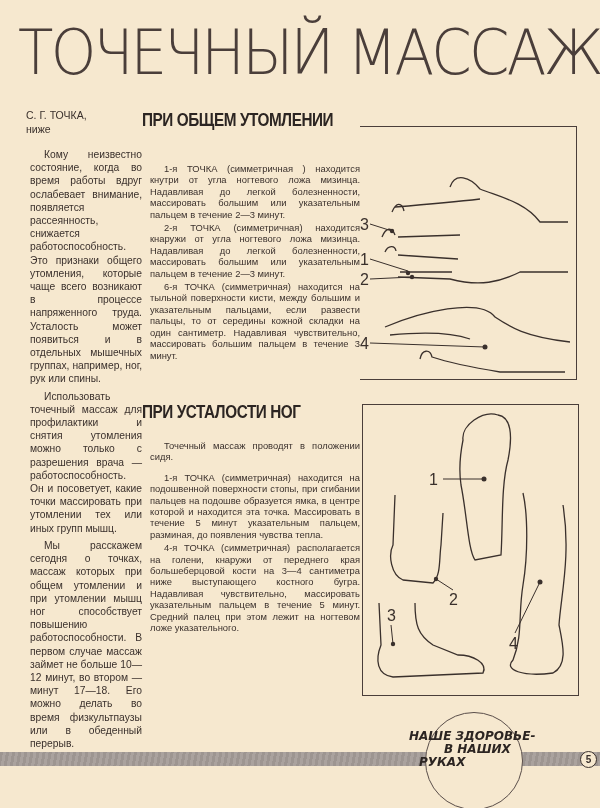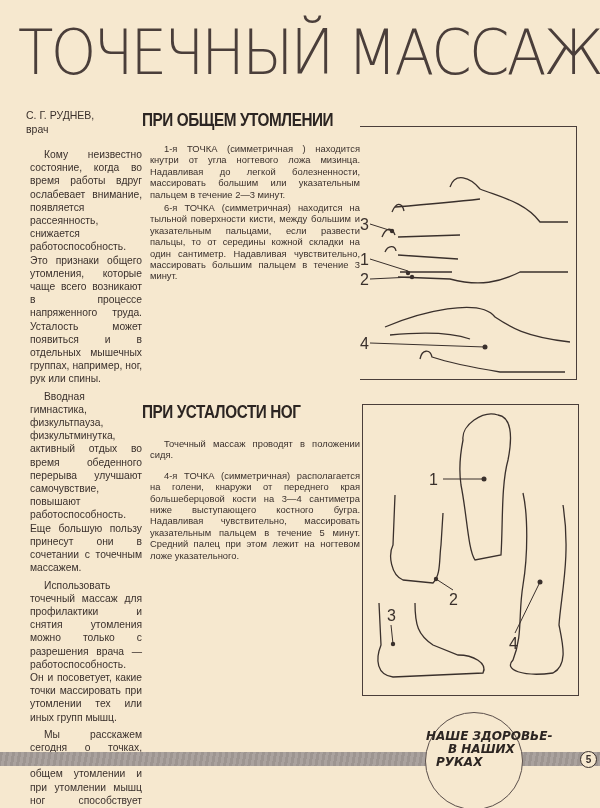--- a/index.html
+++ b/index.html
@@ -2,48 +2,48 @@
 <html><head>
 <meta charset="utf-8">
 <style>
   html,body{margin:0;padding:0;}
   body{width:600px;height:808px;background:#f6e8cf;position:relative;overflow:hidden;font-family:"Liberation Sans",sans-serif;color:#3a302c;}
   .title{position:absolute;left:18px;top:18px;width:570px;font-family:"DejaVu Sans",sans-serif;font-weight:200;font-size:63px;letter-spacing:-3px;line-height:70px;color:#4a3e3a;white-space:nowrap;transform:scaleX(0.92);transform-origin:left top;}
   .author{position:absolute;left:26px;top:108px;font-size:10.5px;line-height:14px;}
   .left-col{position:absolute;left:26px;top:148px;width:116px;font-size:10.3px;line-height:13.2px;text-align:justify;}
   .left-col p{margin:0 0 4px 4px;text-indent:14px;}
   .section-h{position:absolute;font-weight:bold;font-size:18px;letter-spacing:-0.5px;color:#2c2522;transform:scaleX(0.85);transform-origin:left top;white-space:nowrap;}
-  .sec-text{position:absolute;font-size:9.4px;line-height:11.4px;text-align:justify;}
+  .sec-text{position:absolute;font-size:9.4px;line-height:11.4px;text-align:justify;margin-top:20px;}
   .sec-text p{margin:0 0 2px 0;text-indent:14px;}
   .fig{position:absolute;border:1.5px solid #4a3e3a;}
   .band{position:absolute;left:0;top:752px;width:600px;height:14px;background:repeating-linear-gradient(100deg,#9d9591 0 3px,#aaa29e 3px 6px);}
   .logo-circ{position:absolute;left:425px;top:712px;width:96px;height:96px;border-radius:50%;border:1px solid #5a4e4a;background:#f6e8cf;}
-  .logo-text{position:absolute;left:426px;top:730px;font-family:"DejaVu Sans",sans-serif;font-weight:bold;font-style:italic;font-size:12px;line-height:13px;color:#2c2522;}
+  .logo-text{position:absolute;left:409px;top:730px;font-family:"DejaVu Sans",sans-serif;font-weight:bold;font-style:italic;font-size:12px;line-height:13px;color:#2c2522;}
   .pgnum{position:absolute;left:580px;top:751px;width:15px;height:15px;border:1.5px solid #3a302c;border-radius:50%;font-size:10px;font-weight:bold;text-align:center;line-height:15px;background:#f6e8cf;}
 </style>
 </head>
 <body>
 
 <div class="title">ТОЧЕЧНЫЙ МАССАЖ</div>
 
 <div class="author">
-  <div>С. Г. РУДНЕВ,</div>
-  <div>врач</div>
+  <div>С. Г. ТОЧКА,</div>
+  <div>ниже</div>
 </div>
 
 <div class="left-col">
   <p>Кому неизвестно состояние, когда во время работы вдруг ослабевает внимание, появляется рассеянность, снижается работоспособность. Это признаки общего утомления, которые чаще всего возникают в процессе напряженного труда. Усталость может появиться и в отдельных мышечных группах, например, ног, рук или спины.</p>
-  <p>Вводная гимнастика, физкультпауза, физкультминутка, активный отдых во время обеденного перерыва улучшают самочувствие, повышают работоспособность. Еще большую пользу принесут они в сочетании с точечным массажем.</p>
   <p>Использовать точечный массаж для профилактики и снятия утомления можно только с разрешения врача — работоспособность. Он и посоветует, какие точки массировать при утомлении тех или иных групп мышц.</p>
   <p>Мы расскажем сегодня о точках, массаж которых при общем утомлении и при утомлении мышц ног способствует повышению работоспособности. В первом случае массаж займет не больше 10—12 минут, во втором — минут 17—18. Его можно делать во время физкультпаузы или в обеденный перерыв.</p>
 </div>
 
 <div class="section-h" style="left:142px;top:110px;">ПРИ ОБЩЕМ УТОМЛЕНИИ</div>
 <div class="sec-text" style="left:150px;top:143px;width:210px;">
   <p>1-я ТОЧКА (симметричная ) находится кнутри от угла ногтевого ложа мизинца. Надавливая до легкой болезненности, массировать большим или указательным пальцем в течение 2—3 минут.</p>
+  <p>2-я ТОЧКА (симметричная) находится кнаружи от угла ногтевого ложа мизинца. Надавливая до легкой болезненности, массировать большим или указательным пальцем в течение 2—3 минут.</p>
   <p>6-я ТОЧКА (симметричная) находится на тыльной поверхности кисти, между большим и указательным пальцами, если развести пальцы, то от середины кожной складки на один сантиметр. Надавливая чувствительно, массировать большим пальцем в течение 3 минут.</p>
 </div>
 
 <div class="fig" style="left:360px;top:126px;width:216px;height:252px;border-left:none;">
   <svg width="216" height="252" viewBox="0 0 216 252">
     <g fill="none" stroke="#3a302c" stroke-width="1.3">
       <path d="M90 60 C95 45,110 50,120 62 C140 70,165 75,180 95 L208 95"></path>
       <path d="M35 80 C60 78,95 75,120 72"></path>
       <path d="M32 85 C36 75,42 75,44 84"></path>
       <path d="M22 110 C26 100,32 100,35 108"></path>
@@ -71,22 +71,23 @@
     <g font-family="Liberation Sans, sans-serif" font-size="16" fill="#3a302c">
       <text x="0" y="103">3</text>
       <text x="0" y="138">1</text>
       <text x="0" y="158">2</text>
       <text x="0" y="222">4</text>
     </g>
   </svg>
 </div>
 
 <div class="section-h" style="left:142px;top:402px;">ПРИ УСТАЛОСТИ НОГ</div>
-<div class="sec-text" style="left:150px;top:438px;width:210px;">
+<div class="sec-text" style="left:150px;top:420px;width:210px;">
   <p style="margin-bottom:9px;">Точечный массаж проводят в положении сидя.</p>
+  <p>1-я ТОЧКА (симметричная) находится на подошвенной поверхности стопы, при сгибании пальцев на подошве образуется ямка, в центре которой и находится эта точка. Массировать в течение 5 минут указательным пальцем, разминая, до появления чувства тепла.</p>
   <p>4-я ТОЧКА (симметричная) располагается на голени, кнаружи от переднего края большеберцовой кости на 3—4 сантиметра ниже выступающего костного бугра. Надавливая чувствительно, массировать указательным пальцем в течение 5 минут. Средний палец при этом лежит на ногтевом ложе указательного.</p>
 </div>
 
 <div class="fig" style="left:362px;top:404px;width:215px;height:290px;">
   <svg width="215" height="290" viewBox="0 0 215 290">
     <g fill="none" stroke="#3a302c" stroke-width="1.3">
       <path d="M100 35 C98 20,120 5,135 10 C148 12,150 30,145 55 C138 80,140 120,138 150 L112 155 C105 145,104 110,98 80 C95 60,98 45,100 35Z"></path>
       <path d="M32 90 L30 140 C25 150,28 170,40 175 L70 178 C78 170,76 155,78 140 L80 108"></path>
       <path d="M16 198 L18 240 C12 255,14 270,30 272 L120 268 C125 258,110 250,95 250 L70 240 C55 230,52 220,52 198"></path>
       <path d="M160 88 C165 110,165 150,160 180 C155 210,160 230,150 255 C140 265,160 272,190 268 C205 260,200 240,196 220 C198 190,208 150,200 100"></path>
@@ -109,16 +110,16 @@
       <text x="24" y="216">3</text>
       <text x="146" y="244">4</text>
     </g>
   </svg>
 </div>
 
 <div class="band"></div>
 <div class="logo-circ"></div>
 <div class="logo-text">
   <div>НАШЕ ЗДОРОВЬЕ-</div>
-  <div style="padding-left:22px;">В НАШИХ</div>
+  <div style="padding-left:22px;margin-left:13px;">В НАШИХ</div>
   <div style="padding-left:10px;">РУКАХ</div>
 </div>
 <div class="pgnum">5</div>
 
 </body></html>

